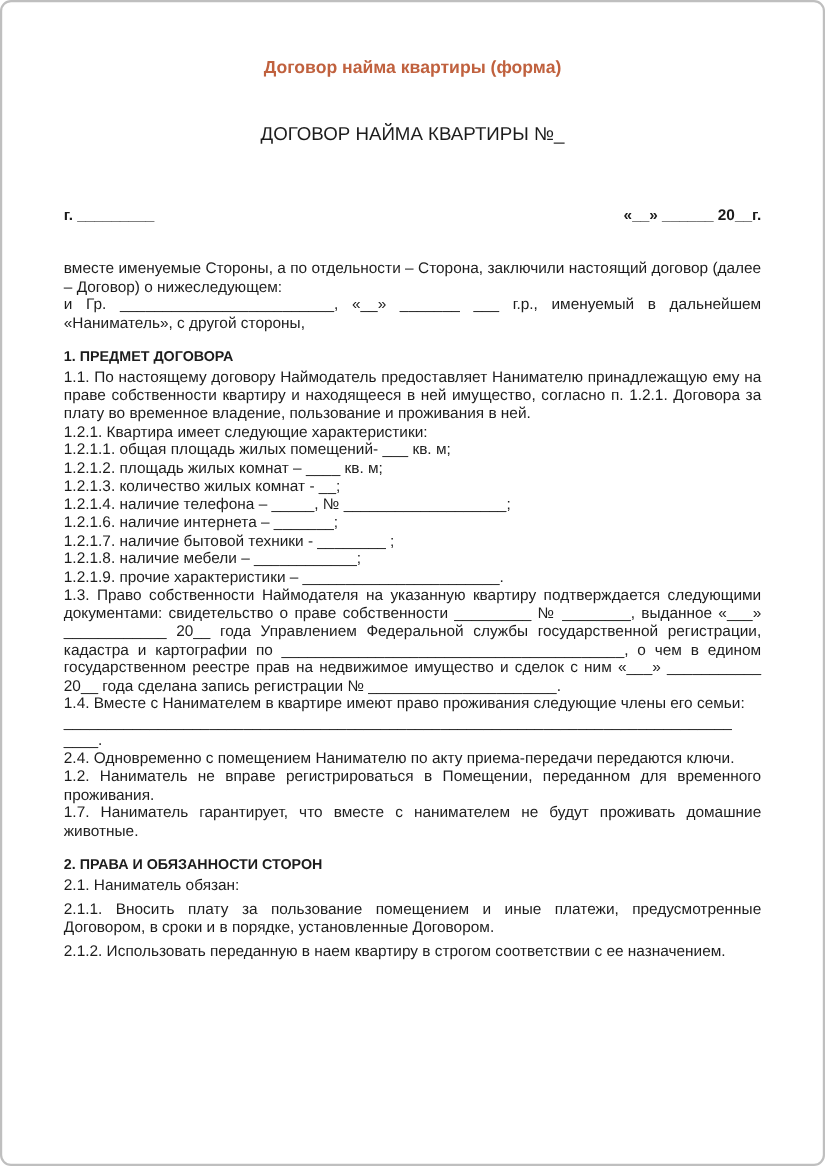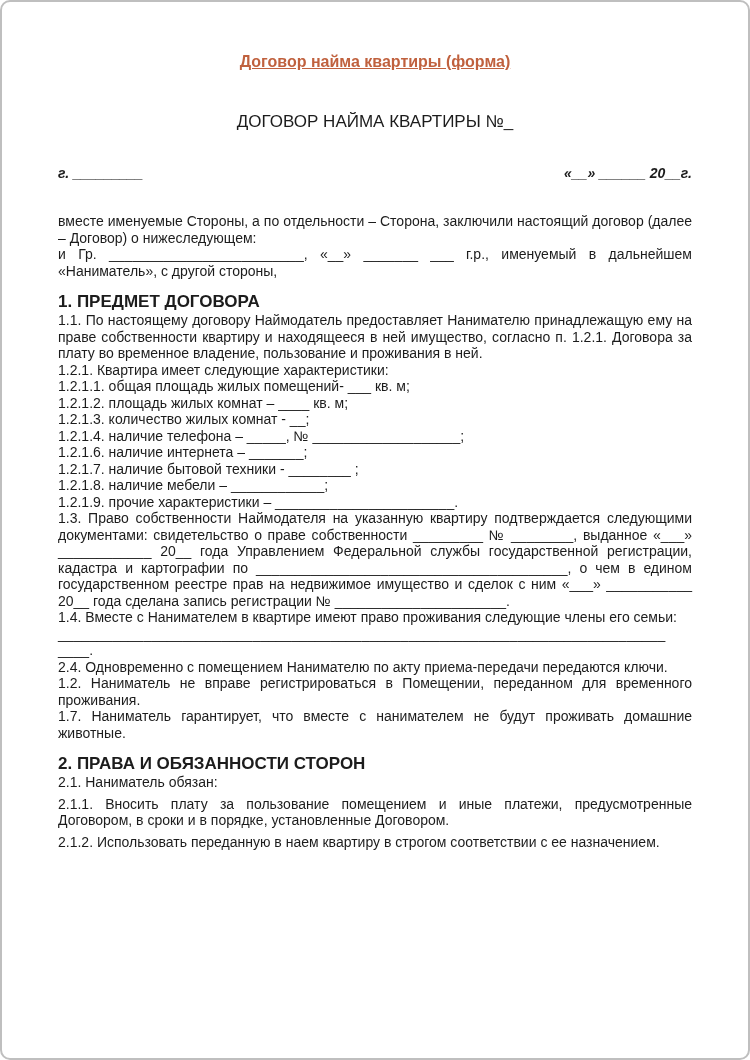--- a/index.html
+++ b/index.html
@@ -20,44 +20,42 @@
     font-size: 14px;
     line-height: 16.5px;
     color: #1c1c1c;
   }
   .doc-link {
     margin-top: 52px;
     text-align: center;
     font-size: 16px;
     font-weight: bold;
     color: #c0613e;
-    text-decoration: underline;
     cursor: pointer;
   }
   .doc-title {
     margin: 40px 0 0 0;
     text-align: center;
     font-size: 17px;
     font-weight: 400;
     line-height: 22px;
     color: #1c1c1c;
   }
   .date-row {
-    margin-top: 32px;
+    margin-top: 54px;
     display: flex;
     justify-content: space-between;
     font-weight: bold;
-    font-style: italic;
   }
   .preamble { margin-top: 32px; }
   p { margin: 0; }
   .para { text-align: justify; }
   .gap-sm { margin-top: 5px; }
   .section-heading {
-    font-size: 17px;
+    font-size: 13px;
     font-weight: bold;
     margin: 14px 0 2px 0;
     line-height: 17px;
   }
   .pre { white-space: pre-line; }
 </style>
 </head>
 <body>
 
 <div class="page">

